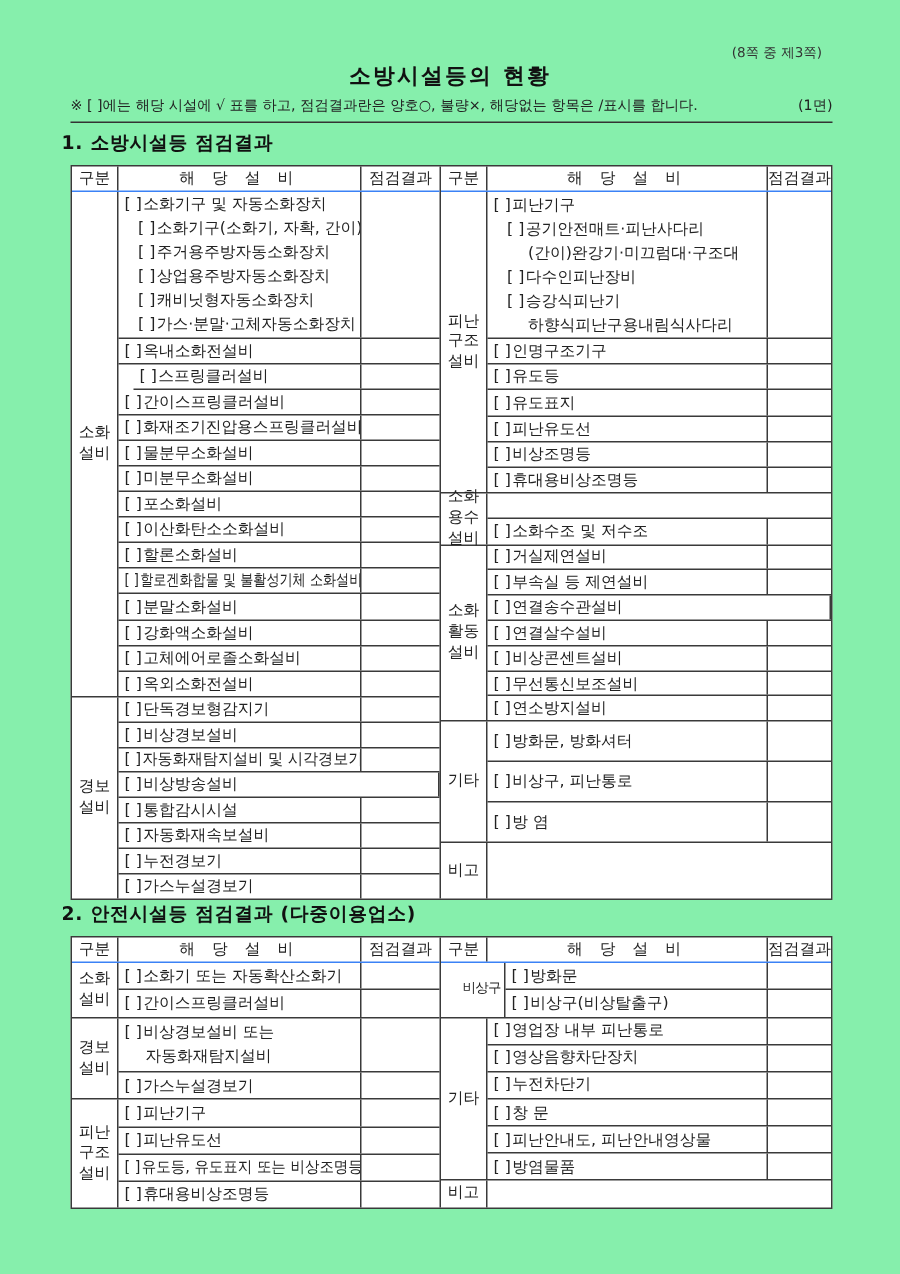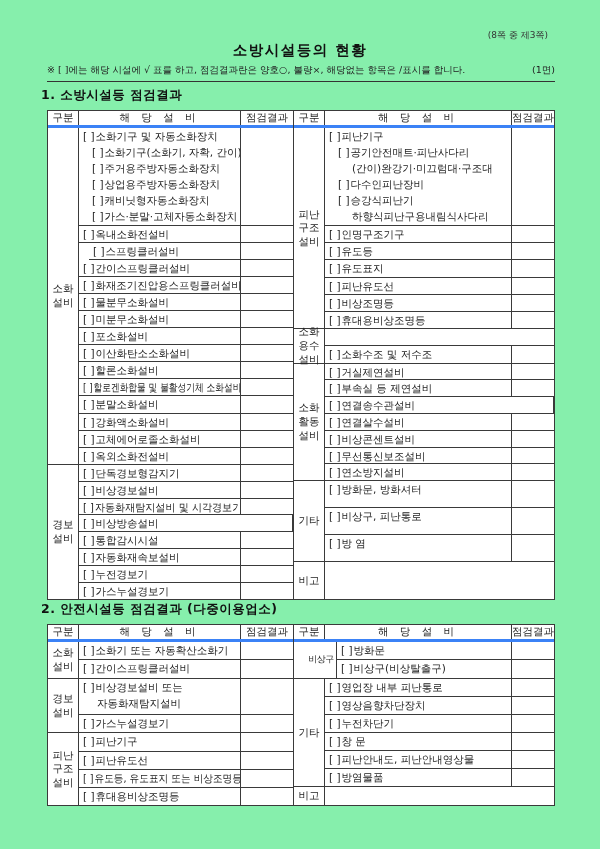--- a/index.html
+++ b/index.html
@@ -19,38 +19,38 @@
 
   .ttable { position:absolute; left:47px; width:508px; display:flex;
             border:1.5px solid #3a3a3a; background:#fff; }
   #table1 { top:110px; height:490px; }
   #table2 { top:624px; height:182px; }
 
   .sub { display:flex; flex-direction:column; min-width:0; }
   .sub-left  { flex:0 0 246px; border-right:1px solid #3a3a3a; --wg:31px; --wr:52px; }
   .sub-right { flex:1; --wg:31px; --wr:42px; }
 
-  .thead { flex:0 0 17px; display:flex; border-bottom:3px solid #3b82f6; font-size:10.5px; }
+  .thead { flex:0 0 17px; display:flex; border-bottom:1px solid #3b82f6; font-size:10.5px; }
   .hc { display:flex; align-items:center; justify-content:center; }
   .hc-g { width:var(--wg); border-right:1px solid #3a3a3a; }
   .hc-i { flex:1; border-right:1px solid #3a3a3a; letter-spacing:4px; }
   .hc-r { width:var(--wr); }
 
   .tgroup { display:flex; border-bottom:1px solid #3a3a3a; min-height:0; flex-basis:0; }
   .tgroup:last-child { border-bottom:none; }
   .gubun { width:var(--wg); flex:none; border-right:1px solid #3a3a3a; display:flex;
            flex-direction:column; align-items:center; justify-content:center;
            font-size:10.5px; line-height:1.3; text-align:center; }
   .gubun.compact { font-size:9px; letter-spacing:-0.5px;margin-left:12px; }
   .grows { flex:1; display:flex; flex-direction:column; min-width:0; }
 
   .frow { display:flex; border-bottom:1px solid #3a3a3a; min-height:0; flex-basis:0; }
   .frow.last { border-bottom:none; }
   .cell.item { flex:1; min-width:0; border-right:1px solid #3a3a3a; display:flex;
-               flex-direction:column; padding-left:4px;
+               flex-direction:column; justify-content:center; padding-left:4px;
                font-size:10.5px; overflow:hidden; }
   .cell.item.fullspan { border-right:none; }
   .cell.result { width:var(--wr); flex:none; }
 
   .line { white-space:nowrap; line-height:16px; color:#222; }
   .ind1 { padding-left:9px; }
   .ind2 { padding-left:14px; }
   .ind3 { padding-left:23px; }
   .cb { white-space:pre; margin-right:1px; }
 </style>

